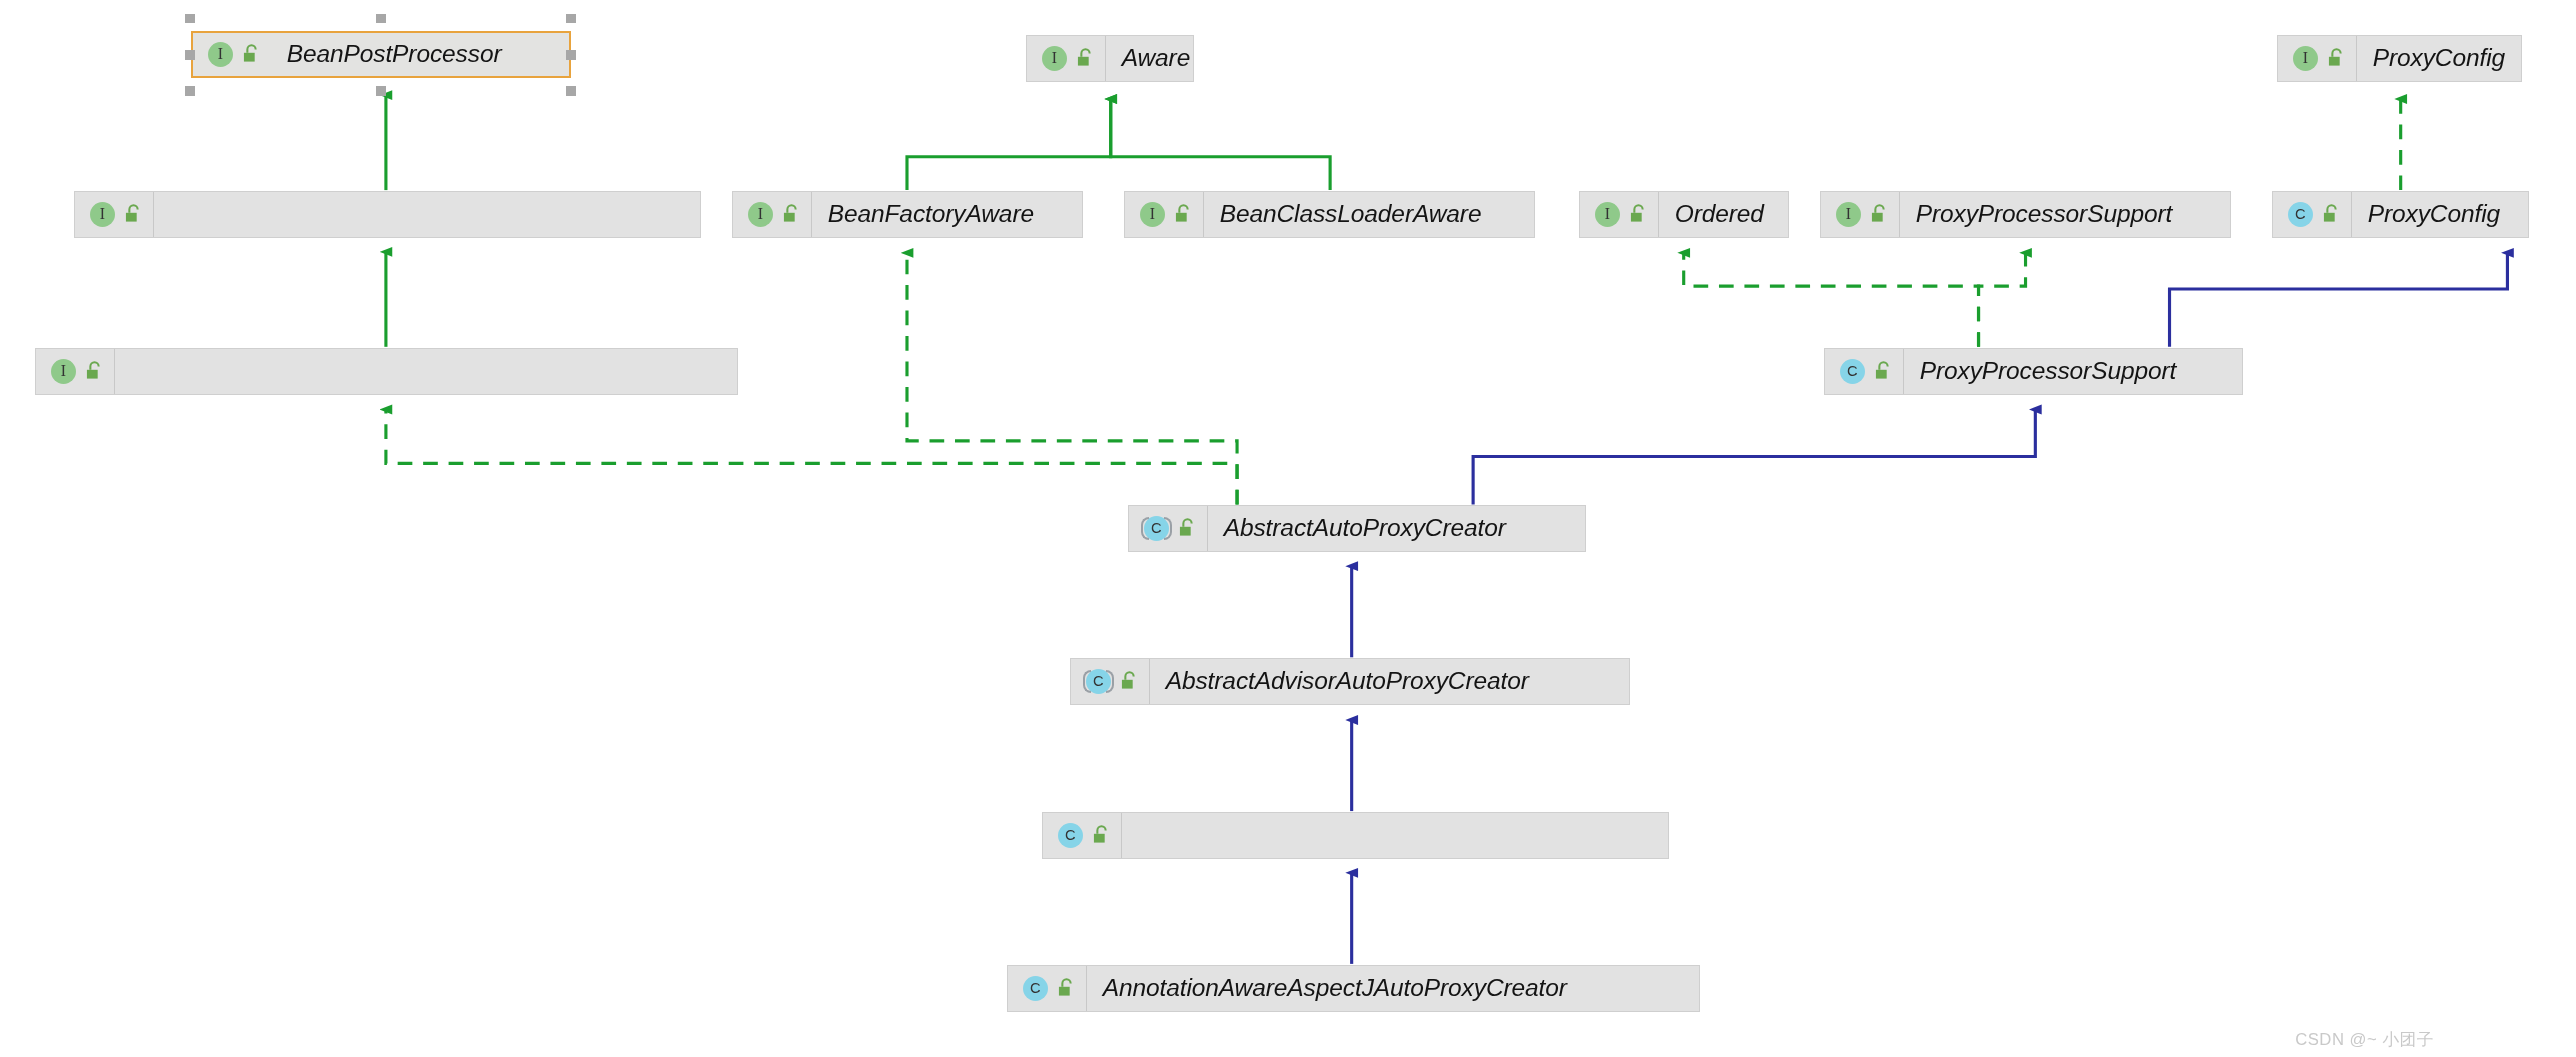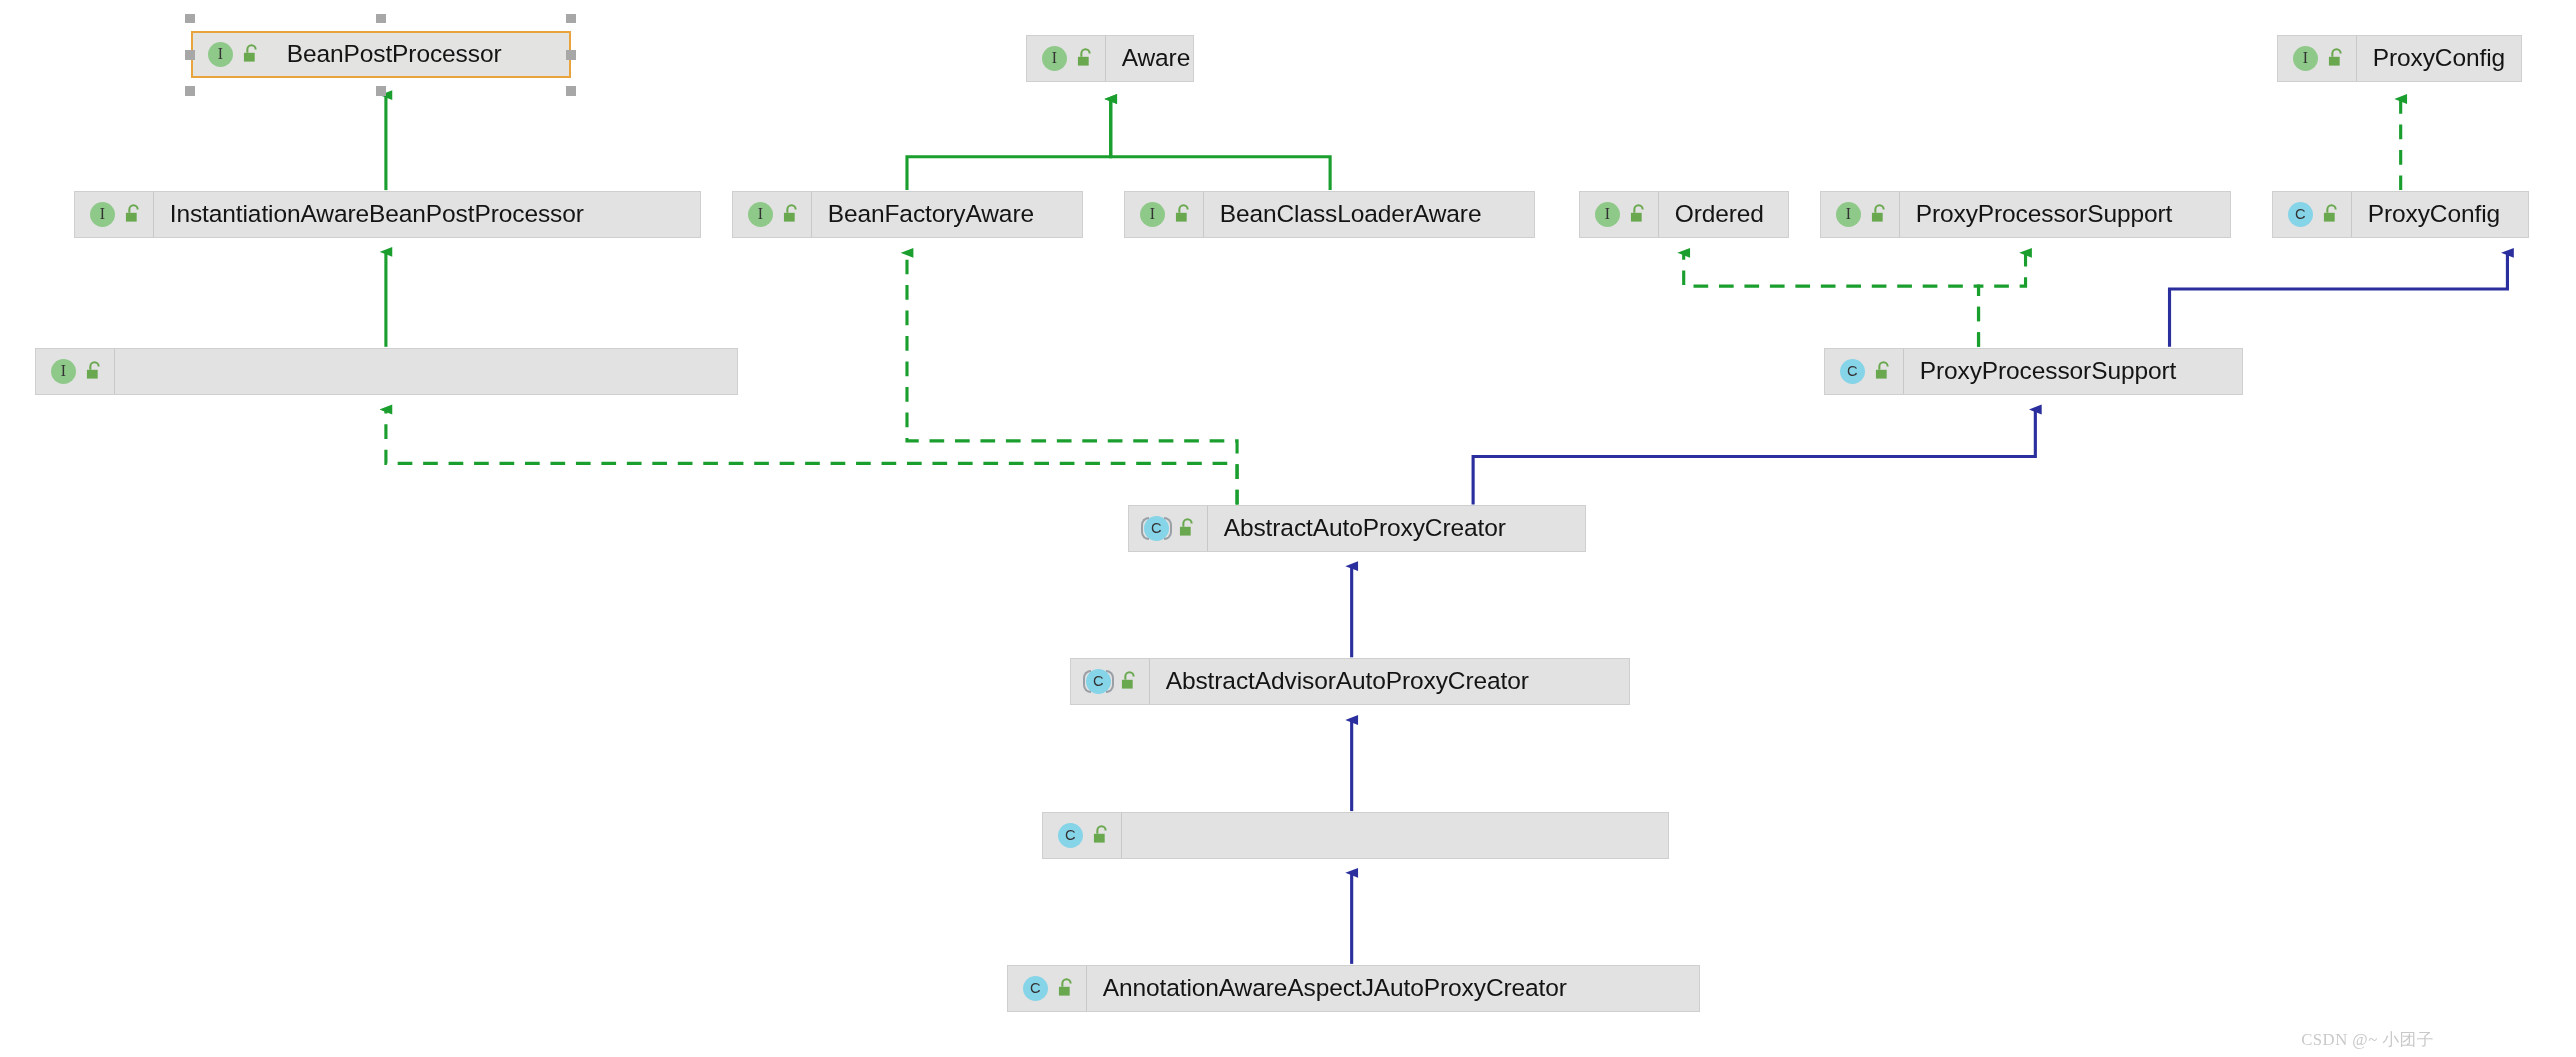--- a/index.html
+++ b/index.html
@@ -105,35 +105,36 @@
   .lock-icon {
     margin-left: 3.9px;
     flex: 0 0 auto;
   }
   .node-label {
     padding: 0 17.6px 0 15.7px;
     font-size: 24.5px;
     color: #141414;
     letter-spacing: -0.1px;
     line-height: 1;
+    font-style: italic;
   }
   .handle {
     position: absolute;
     width: 9.8px;
     height: 9.8px;
     background: #a7a7a7;
     z-index: 9;
   }
   .watermark {
     position: absolute;
     font-size: 16.7px;
     color: #c9c9c9;
     white-space: nowrap;
     letter-spacing: 0.5px;
-    font-family: Liberation Serif, serif;
+    font-family: Liberation Sans, sans-serif;
   }
 </style>
 </head>
 <body>
 
 <div id="canvas">
 
   <svg id="edges" viewBox="0 0 2630 1080" xmlns="http://www.w3.org/2000/svg">
     <defs>
       <marker id="arrowGreen" markerWidth="14" markerHeight="14" refX="6" refY="6.5" orient="auto" markerUnits="userSpaceOnUse">
@@ -232,21 +233,20 @@
   <div class="node" style="left:74px; top:191px; width:627px;">
     <span class="node-gutter">
       <span class="icon-wrap">
         <span class="type-icon iface">I</span>
       </span>
       <svg class="lock-icon" width="21.5" height="23.5" viewBox="0 0 22 24">
         <path d="M6.5,10 L6.5,6.5 A4.2,4.2 0 0 1 15,6.5" fill="none" stroke="#6aa84f" stroke-width="2.1"></path>
         <rect x="3" y="10" width="11" height="9" fill="#6aa84f"></rect>
       </svg>
     </span>
-    <span class="node-label">InstantiationAwareBeanPostProcessor</span>
   </div>
 
   <div class="node" style="left:732px; top:191px; width:351px;">
     <span class="node-gutter">
       <span class="icon-wrap">
         <span class="type-icon iface">I</span>
       </span>
       <svg class="lock-icon" width="21.5" height="23.5" viewBox="0 0 22 24">
         <path d="M6.5,10 L6.5,6.5 A4.2,4.2 0 0 1 15,6.5" fill="none" stroke="#6aa84f" stroke-width="2.1"></path>
         <rect x="3" y="10" width="11" height="9" fill="#6aa84f"></rect>

